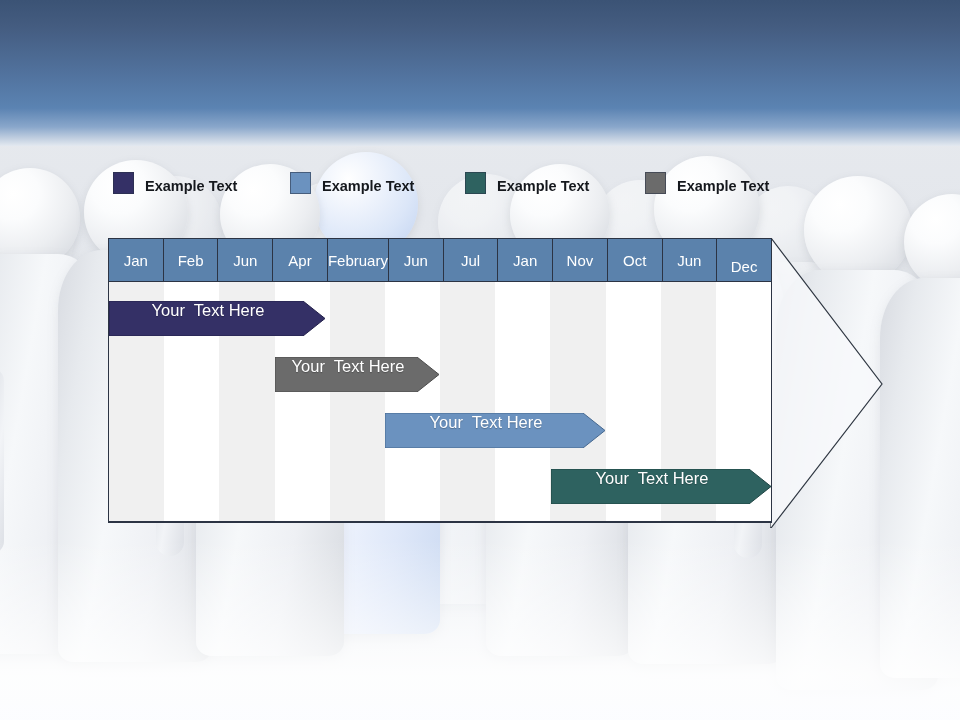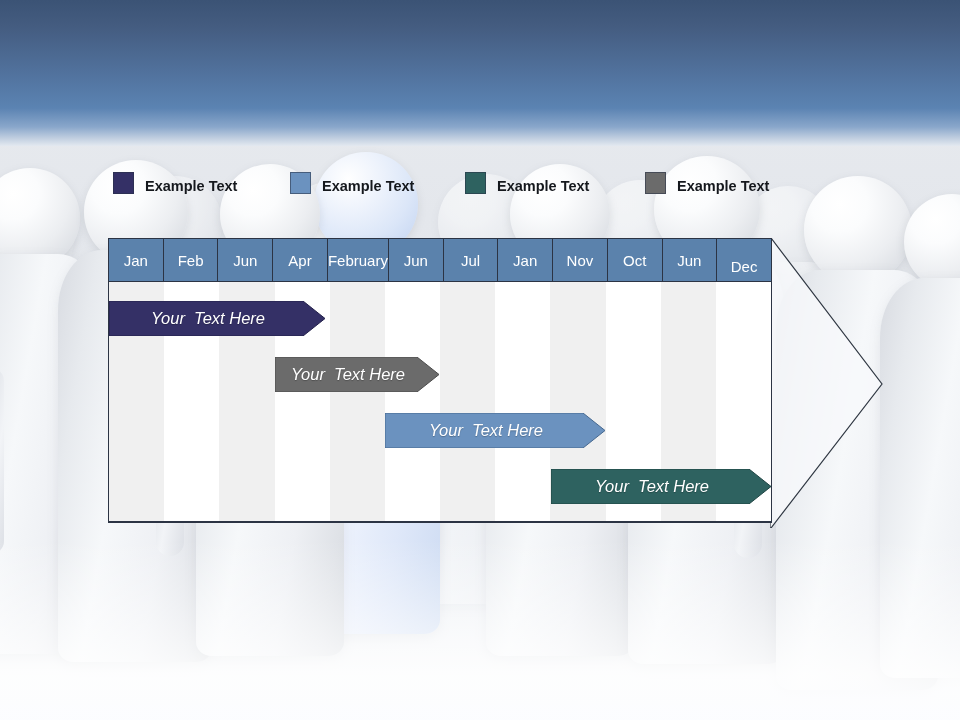--- a/index.html
+++ b/index.html
@@ -192,23 +192,22 @@
     left: 770px; top: 238px;
     width: 114px; height: 290px;
     pointer-events: none;
   }
 
   
   .bar {
     position: absolute;
     height: 35px;
     display: flex;
-    align-items: center;
+    align-items: flex-start;
     box-sizing: border-box;
-    font-style: italic;
   }
   .bar .bar-label {
     position: relative;
     z-index: 2;
     width: 100%;
     text-align: center;
     padding-right: 18px;
     color: #ffffff;
     font-size: 16.5px;
     white-space: pre;

